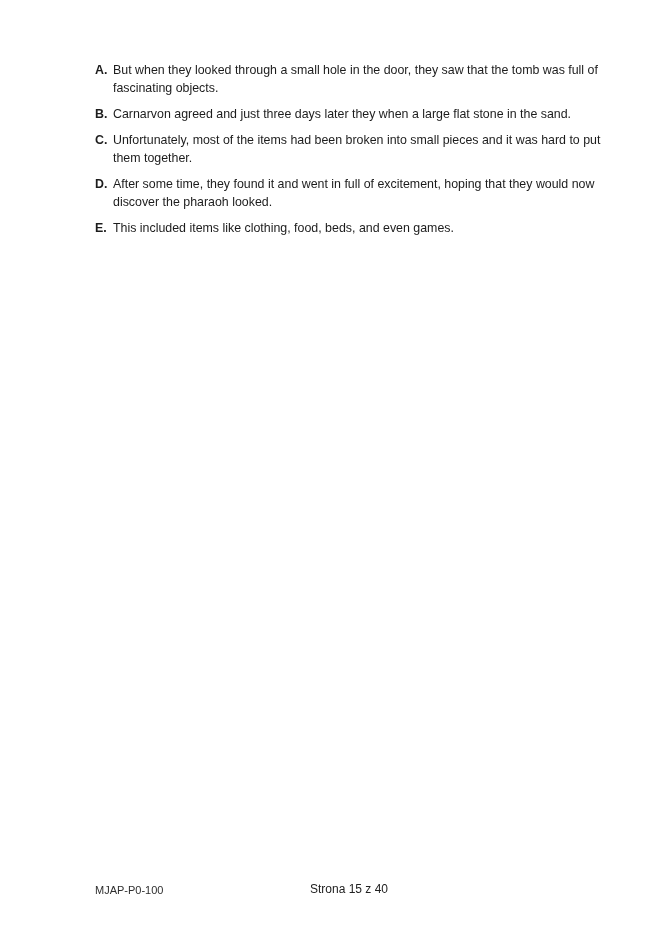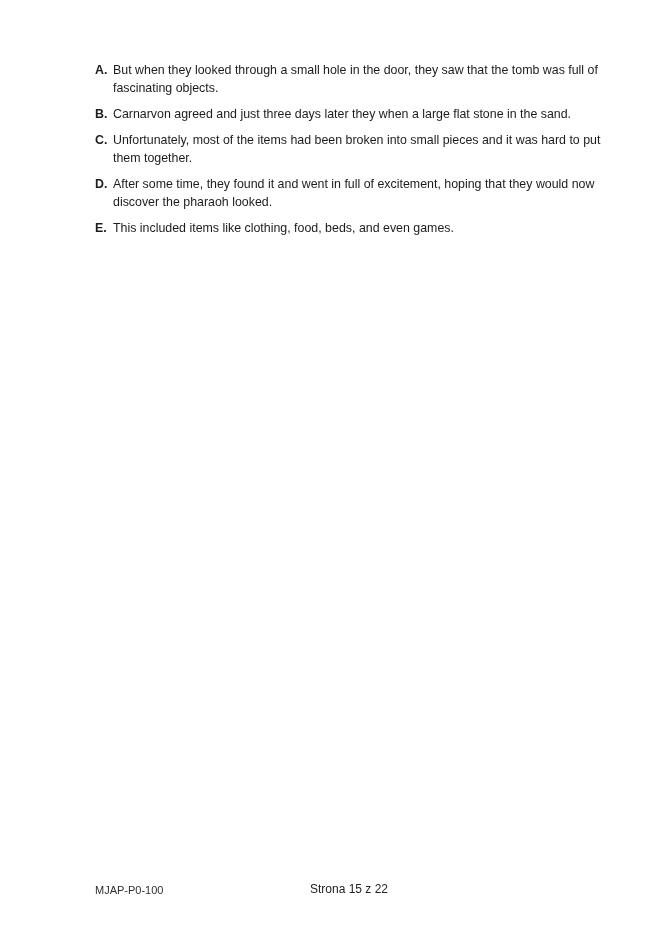--- a/index.html
+++ b/index.html
@@ -95,16 +95,16 @@
     <div class="option">
       <span class="letter">E.</span>
       <span class="text">This included items like clothing, food, beds, and even games.</span>
     </div>
 
 
   </main>
 
   <footer class="footer">
     <span class="code">MJAP-P0-100</span>
-    <span class="page-num">Strona 15 z 22</span>
+    <span class="page-num">Strona 15 z 40</span>
   </footer>
 
 </div>
 
 </body></html>

